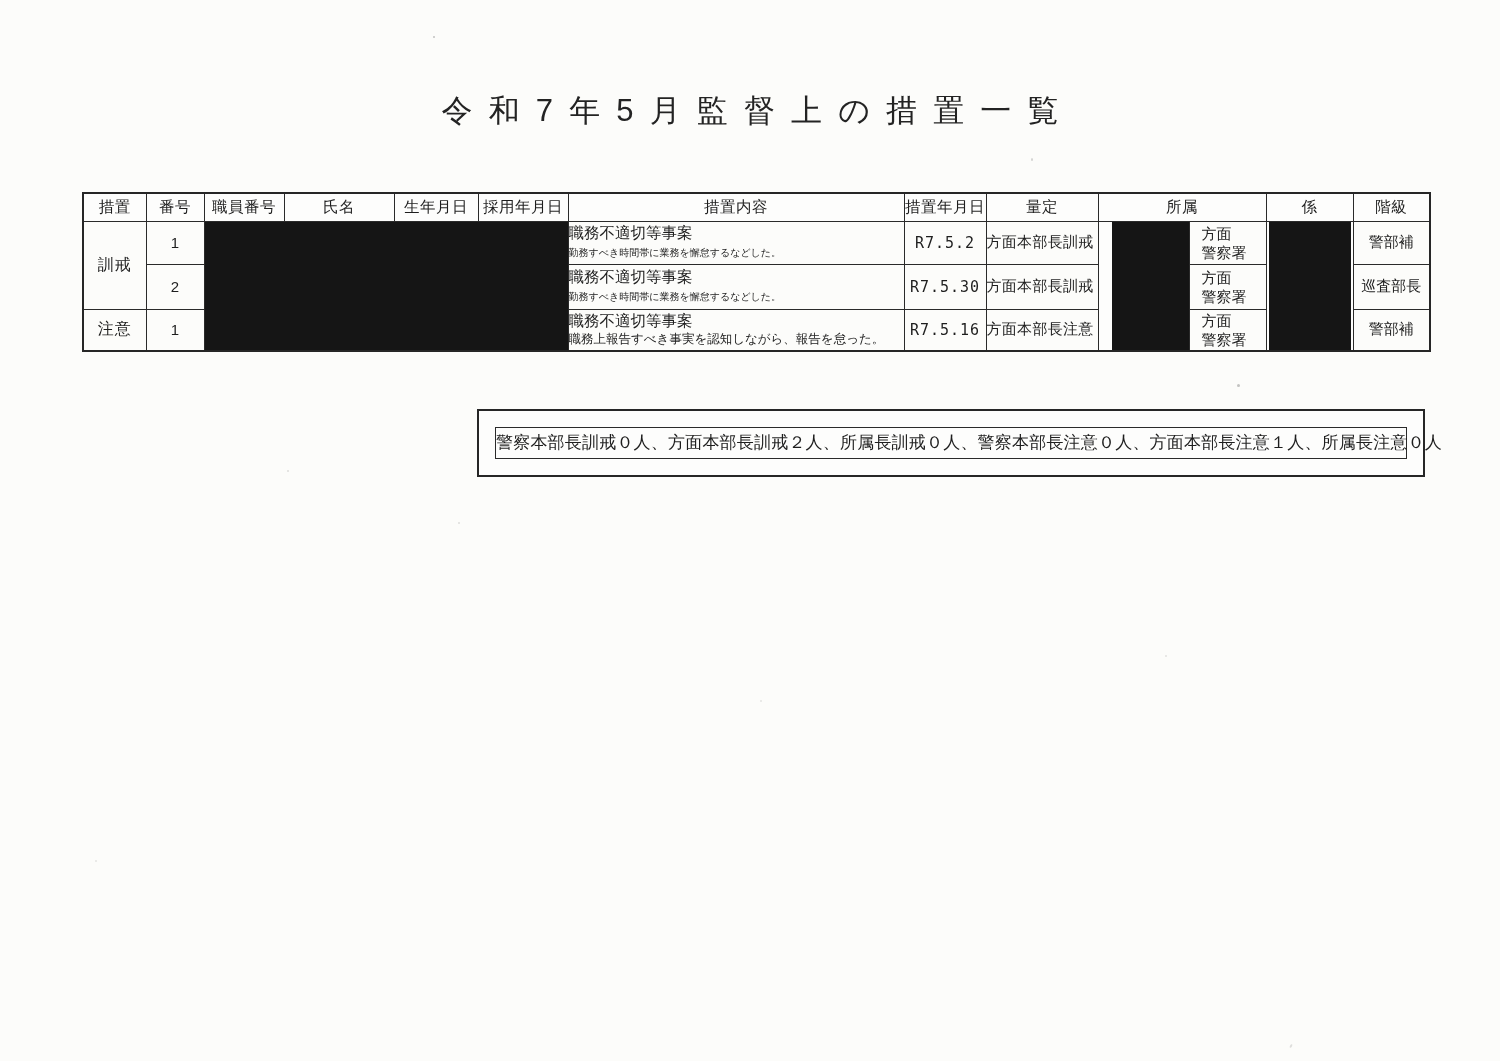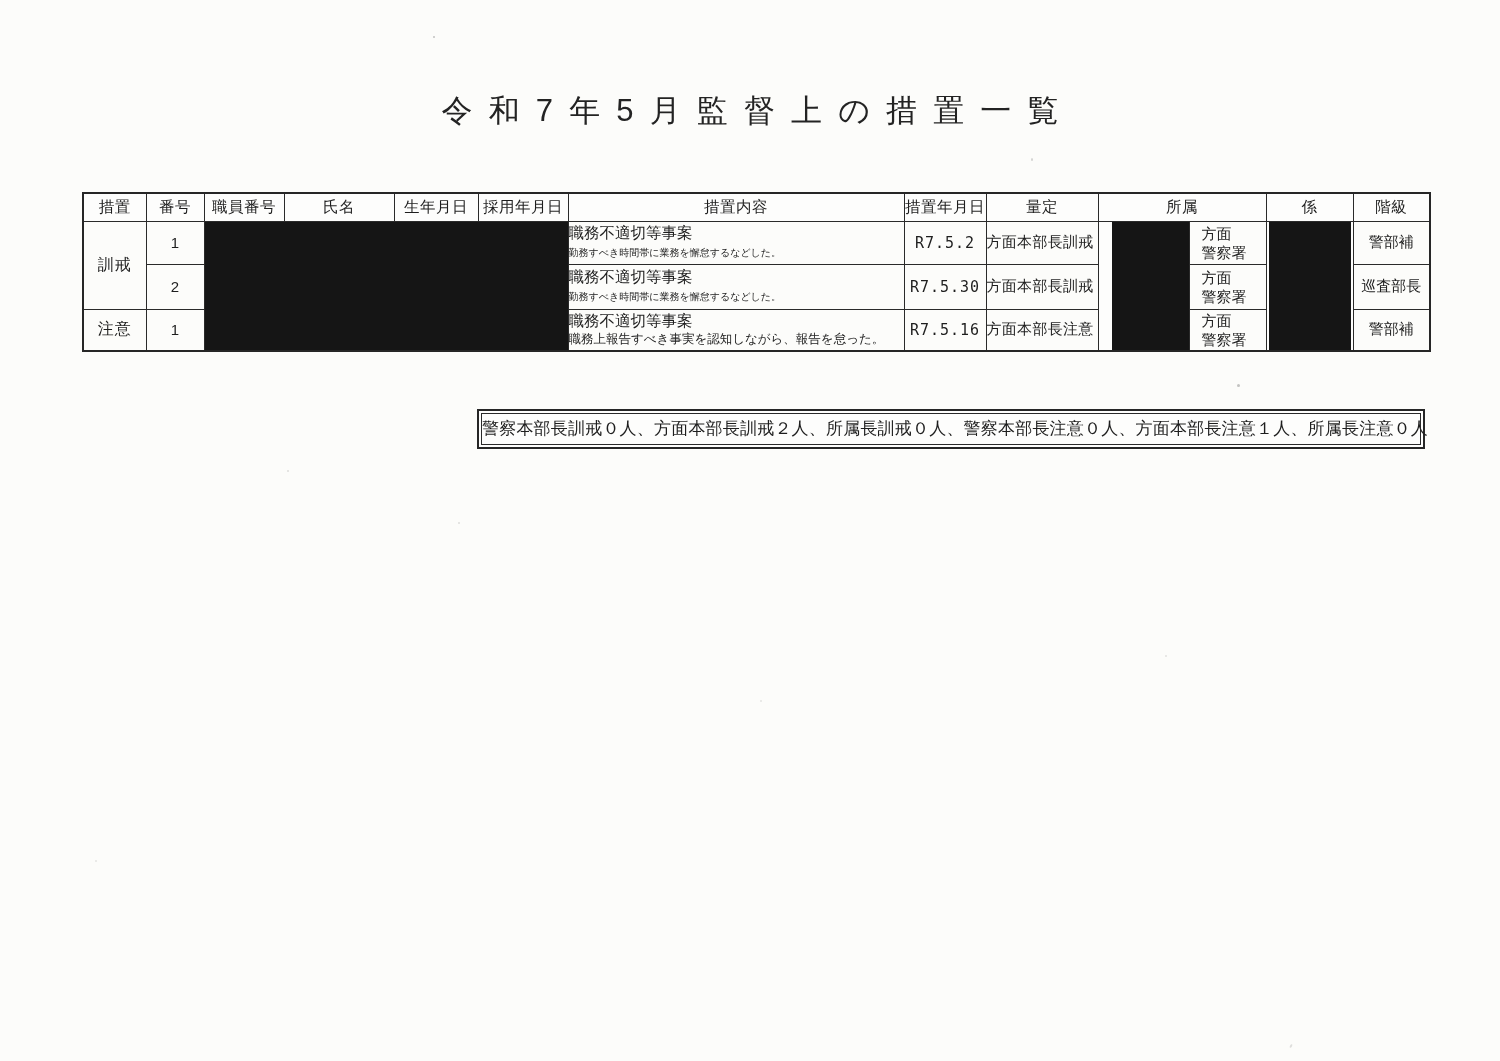--- a/index.html
+++ b/index.html
@@ -145,21 +145,21 @@
     font-size: 15px;
     white-space: nowrap;
   }
   
   .summary-box {
     position: absolute;
     left: 477px;
     top: 409px;
     width: 948px;
     border: 2px solid #262626;
-    padding: 2px;
+    padding: 16px;
     box-sizing: border-box;
     background: #fdfdfc;
   }
   .summary-inner {
     border: 1px solid #2a2a2a;
     text-align: center;
     font-size: 17px;
     line-height: 30px;
     white-space: nowrap;
     letter-spacing: 0.2px;

